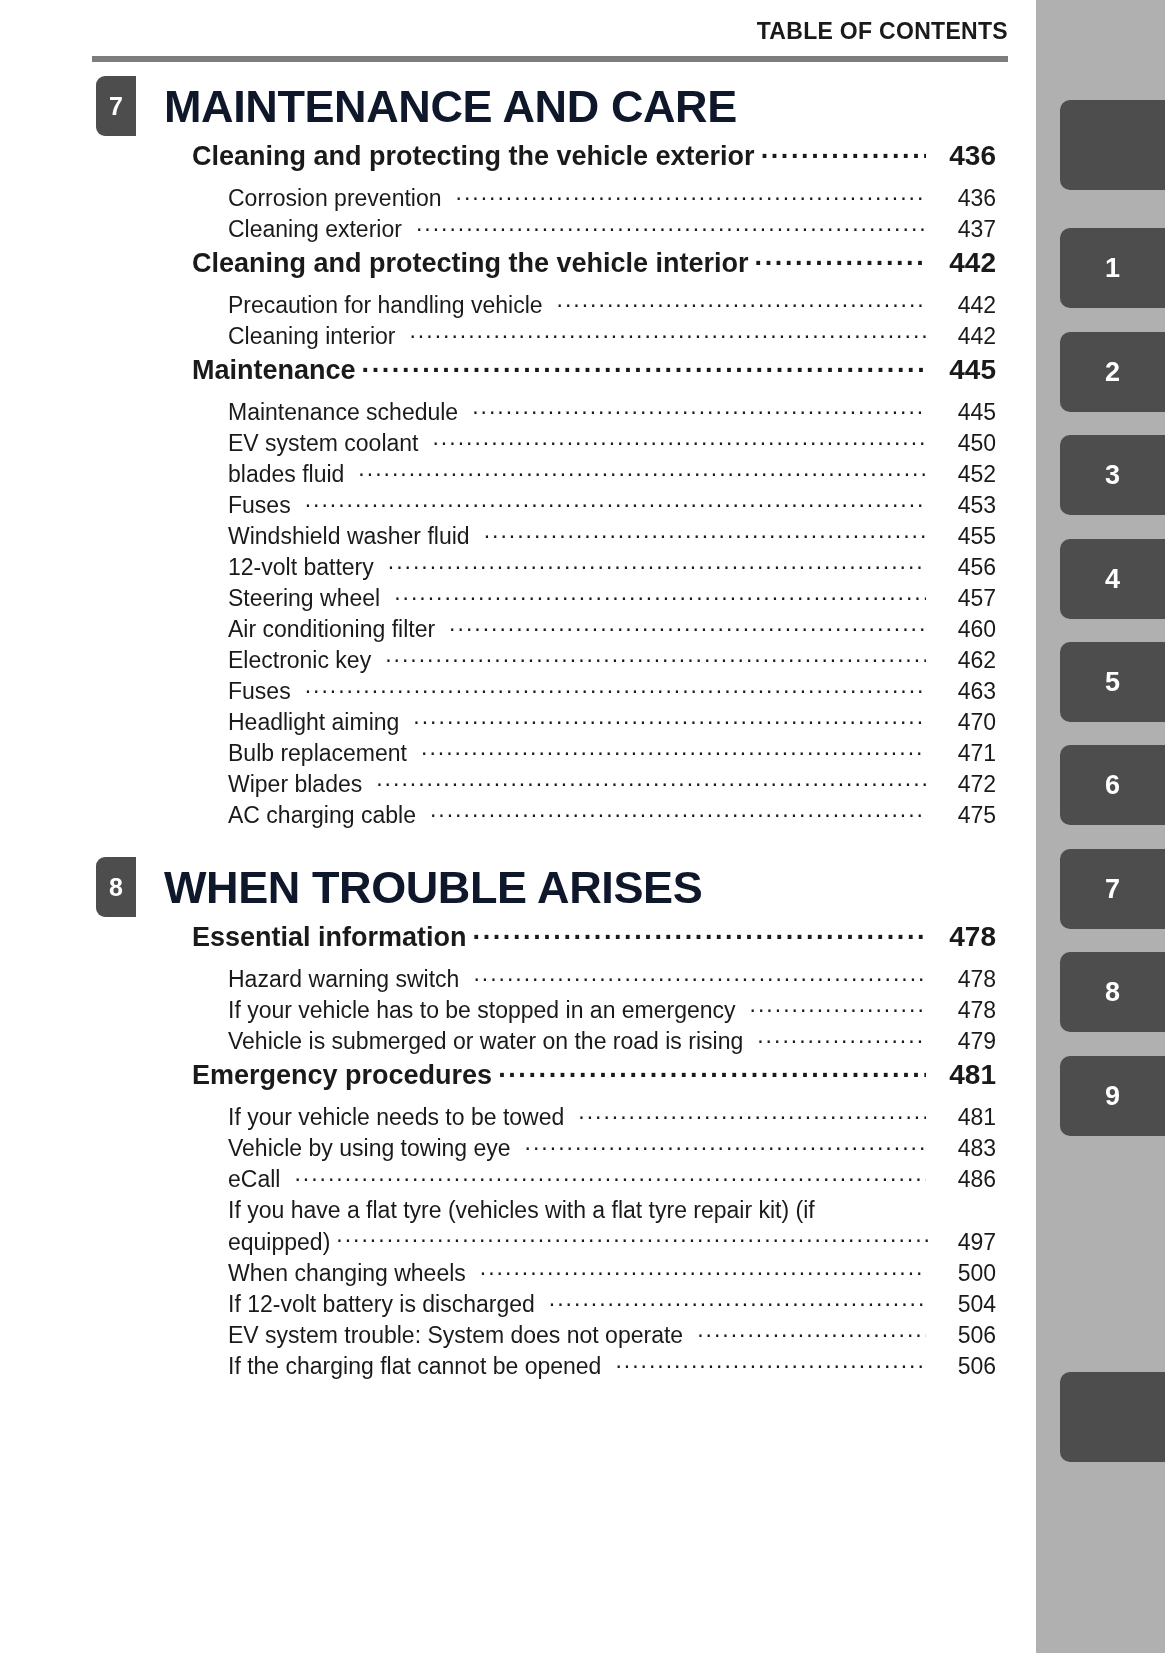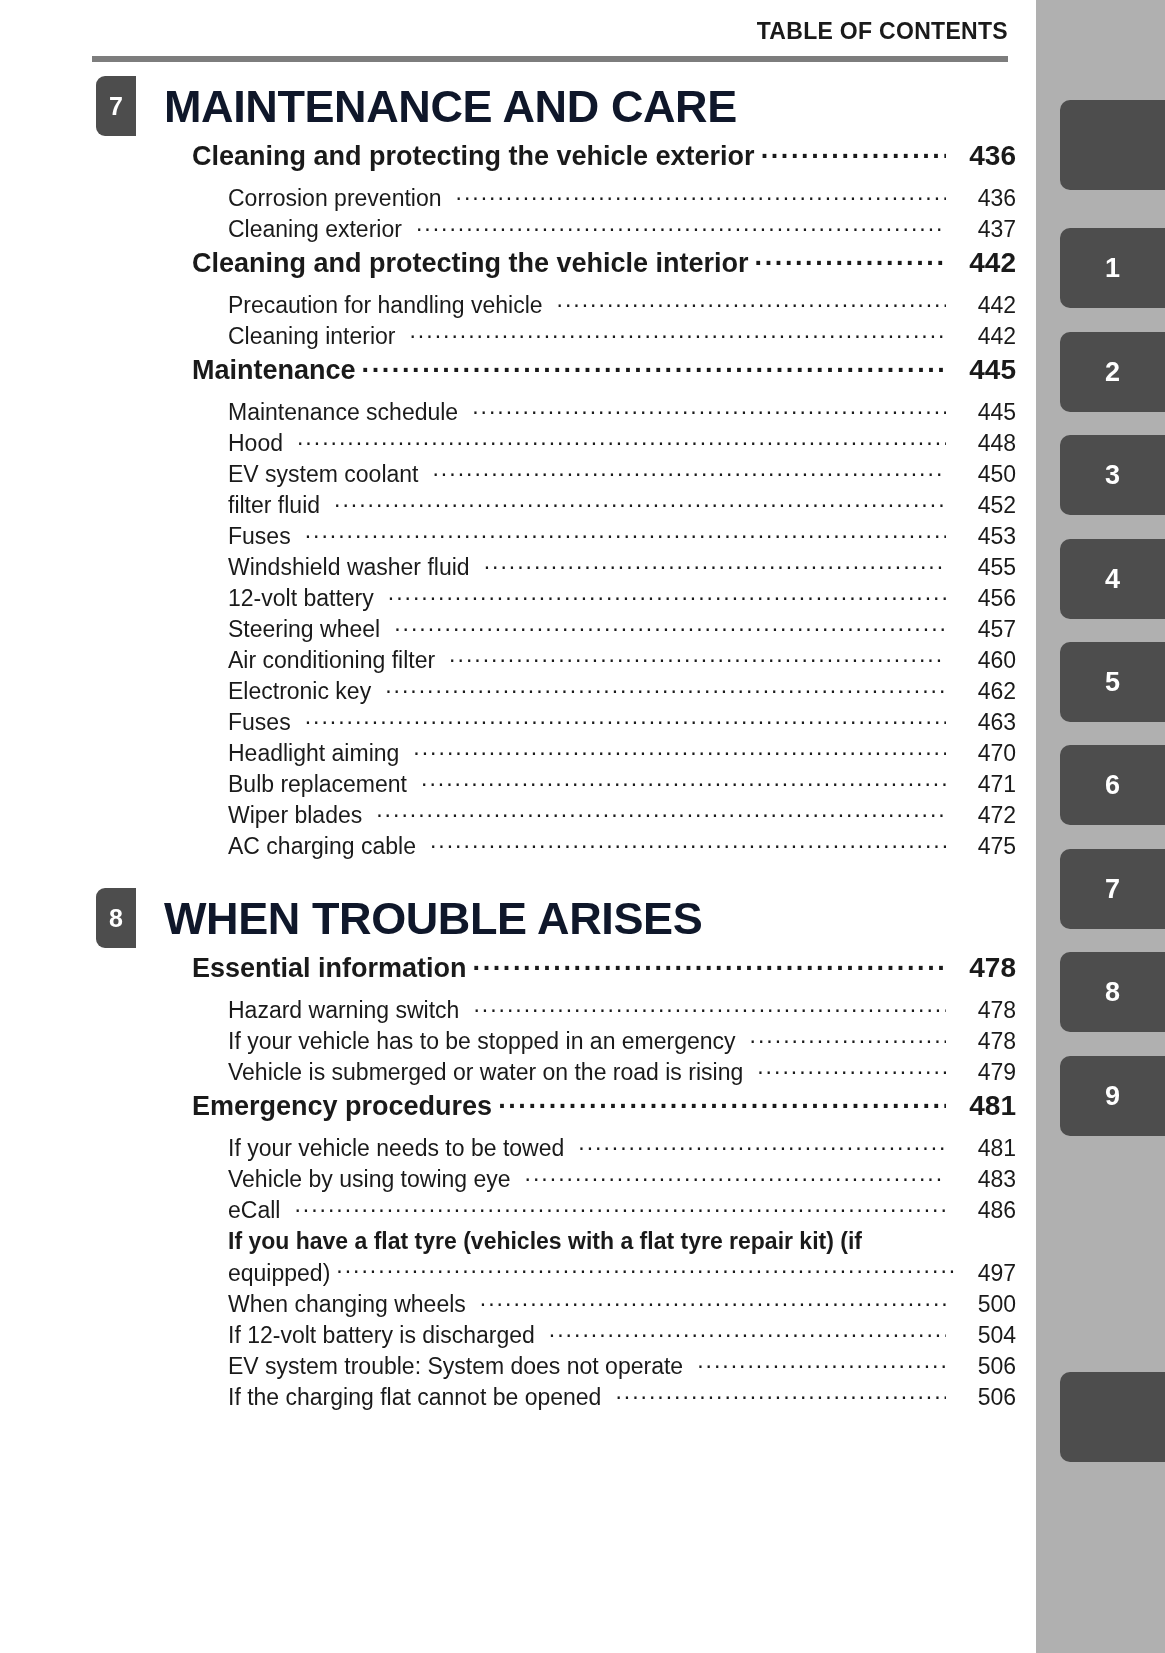--- a/index.html
+++ b/index.html
@@ -86,21 +86,21 @@
     letter-spacing: -0.4px;
     line-height: 1;
     white-space: nowrap;
     color: #0f172a;
   }
   .toc-row {
     display: flex;
     align-items: baseline;
     width: 100%;
     box-sizing: border-box;
-    padding-right: 20px;
+    padding-right: 40px;
   }
   .toc-row .label {
     white-space: pre-wrap;
   }
   .toc-row .leader {
     flex: 1 1 auto;
     position: relative;
     margin: 0 6px;
     overflow: hidden;
     height: 1em;
@@ -144,21 +144,20 @@
   
   .lvl2.wrap {
     height: auto;
     display: block;
     position: relative;
   }
   .lvl2.wrap .wrap-first {
     display: block;
     height: 31px;
     line-height: 31px;
-    font-weight: bold;
   }
   .lvl2.wrap .wrap-second {
     display: flex;
     align-items: baseline;
     height: 32px;
     line-height: 32px;
   }
 
   
   #tab-rail {
@@ -241,31 +240,26 @@
             <span class="label">Maintenance</span>
             <span class="leader"></span>
             <span class="pagenum">445</span>
           </div>
           <div class="toc-row lvl2">
             <span class="label">Maintenance schedule</span>
             <span class="leader"></span>
             <span class="pagenum">445</span>
           </div>
           <div class="toc-row lvl2">
-            <span class="label">Hood</span>
-            <span class="leader"></span>
-            <span class="pagenum">448</span>
-          </div>
-          <div class="toc-row lvl2">
             <span class="label">EV system coolant</span>
             <span class="leader"></span>
             <span class="pagenum">450</span>
           </div>
           <div class="toc-row lvl2">
-            <span class="label">filter fluid</span>
+            <span class="label">blades fluid</span>
             <span class="leader"></span>
             <span class="pagenum">452</span>
           </div>
           <div class="toc-row lvl2">
             <span class="label">Fuses</span>
             <span class="leader"></span>
             <span class="pagenum">453</span>
           </div>
           <div class="toc-row lvl2">
             <span class="label">Windshield washer fluid</span>

